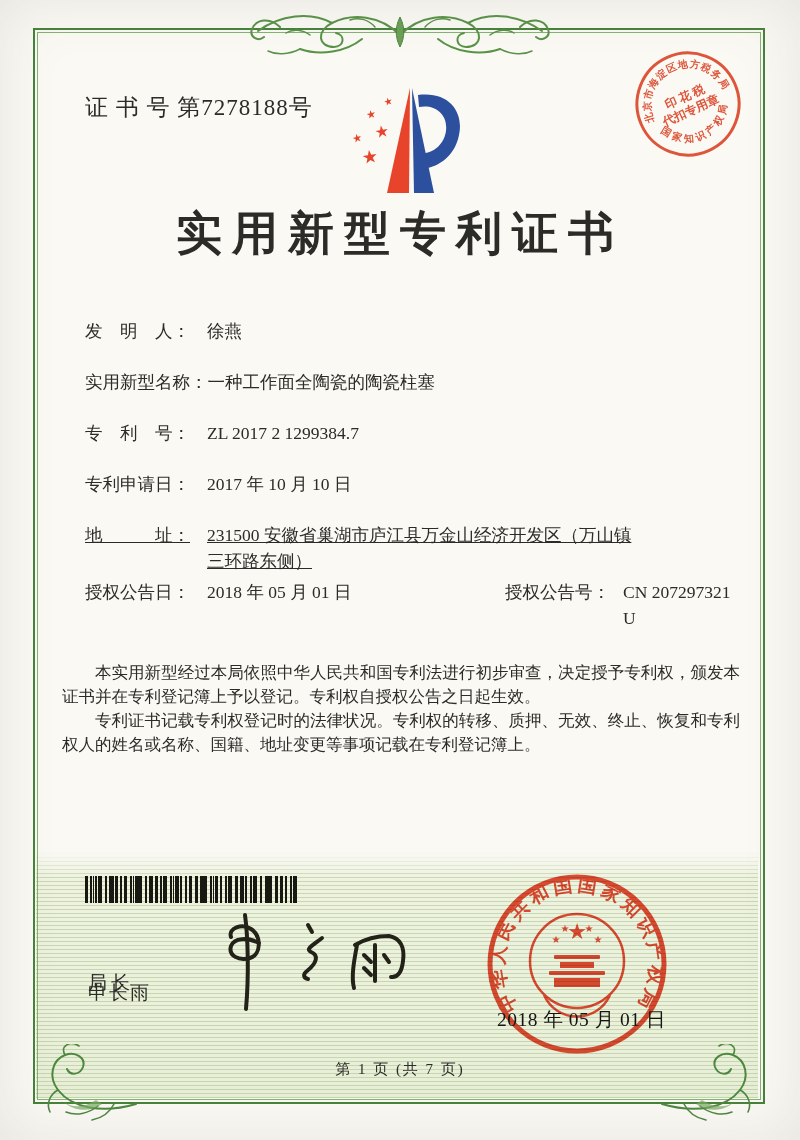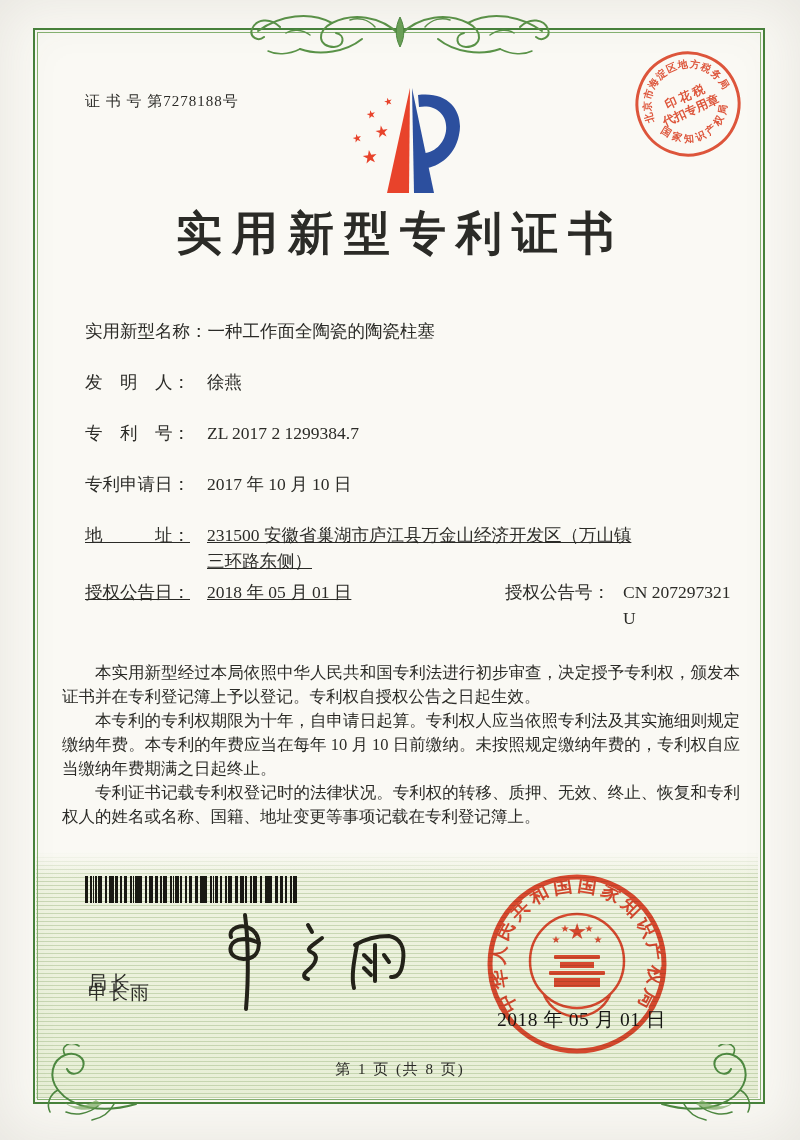--- a/index.html
+++ b/index.html
@@ -18,33 +18,33 @@
   
   .green-zone{
     position:absolute;left:36px;top:852px;width:722px;height:246px;z-index:1;
     background:
       repeating-linear-gradient(0deg, rgba(140,170,110,.38) 0 1px, rgba(0,0,0,0) 1px 4px),
       linear-gradient(#eff3e1,#e8efd7);
   }
   .green-zone::before{content:"";position:absolute;left:0;top:0;right:0;height:26px;
     background:linear-gradient(#faf9f4,rgba(250,249,244,0));}
 
-  .cert-no{position:absolute;left:85px;top:92px;font-size:15px;letter-spacing:1px;z-index:2;}
+  .cert-no{position:absolute;left:85px;top:92px;font-size:23px;letter-spacing:1px;z-index:2;}
 
   .logo{position:absolute;left:330px;top:87px;z-index:2;}
 
   .title{position:absolute;left:0;top:203px;width:800px;text-align:center;
     font-size:46px;font-weight:700;letter-spacing:10px;z-index:2;}
 
   .fields{position:absolute;left:85px;top:318px;width:660px;z-index:2;font-size:17.5px;line-height:26px;}
   .frow{display:flex;margin-bottom:25px;}
   .frow .lbl{flex:0 0 122px;white-space:pre;}
   .frow .val{white-space:pre-line;}
   .frow.address{margin-bottom:5px;text-decoration:underline;}
-  .frow.grant{position:relative;text-decoration:underline;}
+  .frow.grant{position:relative;}
   .grant-right{position:absolute;left:372px;top:0;display:flex;margin-left:48px;}
   .grant-right .lbl{flex:0 0 118px;white-space:pre;}
 
   .body-text{position:absolute;left:62px;top:661px;width:678px;z-index:2;
     font-size:16.5px;line-height:24px;text-align:justify;}
   .body-text p{margin:0;text-indent:2em;}
 
   .barcode{position:absolute;left:85px;top:876px;width:212px;height:27px;z-index:2;
     background:
       repeating-linear-gradient(90deg,#181812 0 2px,rgba(0,0,0,0) 2px 5px),
@@ -128,26 +128,26 @@
     <text x="52" y="50" font-size="16" transform="rotate(-10 52 45)">★</text>
     <text x="27" y="55" font-size="11" transform="rotate(-14 27 51)">★</text>
     <text x="40" y="76" font-size="18" transform="rotate(-8 40 70)">★</text>
   </g>
 </svg>
 
 <div class="title">实用新型专利证书</div>
 
 <div class="fields">
   <div class="frow">
+    <span class="lbl">发　明　人：</span>
+    <span class="val">徐燕</span>
+  </div>
+  <div class="frow">
     <span class="lbl">实用新型名称：</span>
     <span class="val">一种工作面全陶瓷的陶瓷柱塞</span>
-  </div>
-  <div class="frow">
-    <span class="lbl">发　明　人：</span>
-    <span class="val">徐燕</span>
   </div>
   <div class="frow">
     <span class="lbl">专　利　号：</span>
     <span class="val">ZL 2017 2 1299384.7</span>
   </div>
   <div class="frow">
     <span class="lbl">专利申请日：</span>
     <span class="val">2017 年 10 月 10 日</span>
   </div>
   <div class="frow address">
@@ -160,21 +160,20 @@
     <span class="val">2018 年 05 月 01 日</span>
     <span class="grant-right">
       <span class="lbl">授权公告号：</span>
       <span class="val">CN 207297321 U</span>
     </span>
   </div>
 </div>
 
 <div class="body-text">
   <p>本实用新型经过本局依照中华人民共和国专利法进行初步审查，决定授予专利权，颁发本证书并在专利登记簿上予以登记。专利权自授权公告之日起生效。</p>
-  <p>本专利的专利权期限为十年，自申请日起算。专利权人应当依照专利法及其实施细则规定缴纳年费。本专利的年费应当在每年 10 月 10 日前缴纳。未按照规定缴纳年费的，专利权自应当缴纳年费期满之日起终止。</p>
   <p>专利证书记载专利权登记时的法律状况。专利权的转移、质押、无效、终止、恢复和专利权人的姓名或名称、国籍、地址变更等事项记载在专利登记簿上。</p>
 </div>
 
 <div class="barcode"></div>
 
 <div class="sig-title">局长</div>
 <div class="sig-name">申长雨</div>
 <svg class="signature" width="230" height="115" viewBox="0 0 230 115">
   <g stroke="#232219" fill="none" stroke-width="4" stroke-linecap="round" stroke-linejoin="round">
     <path d="M40,12 C43,34 44,72 41,106"></path>
@@ -225,13 +224,13 @@
       <textPath href="#taxTop" startOffset="50%" text-anchor="middle">北京市海淀区地方税务局</textPath>
     </text>
     <text font-size="10" font-weight="bold" letter-spacing="3">
       <textPath href="#taxBot" startOffset="50%" text-anchor="middle">国家知识产权局</textPath>
     </text>
     <text x="56" y="52" font-size="12" font-weight="bold" text-anchor="middle">印 花 税</text>
     <text x="56" y="67" font-size="12" font-weight="bold" text-anchor="middle">代扣专用章</text>
   </g>
 </svg>
 
-<div class="footer">第 1 页 (共 8 页)</div>
+<div class="footer">第 1 页 (共 7 页)</div>
 
 </body></html>

